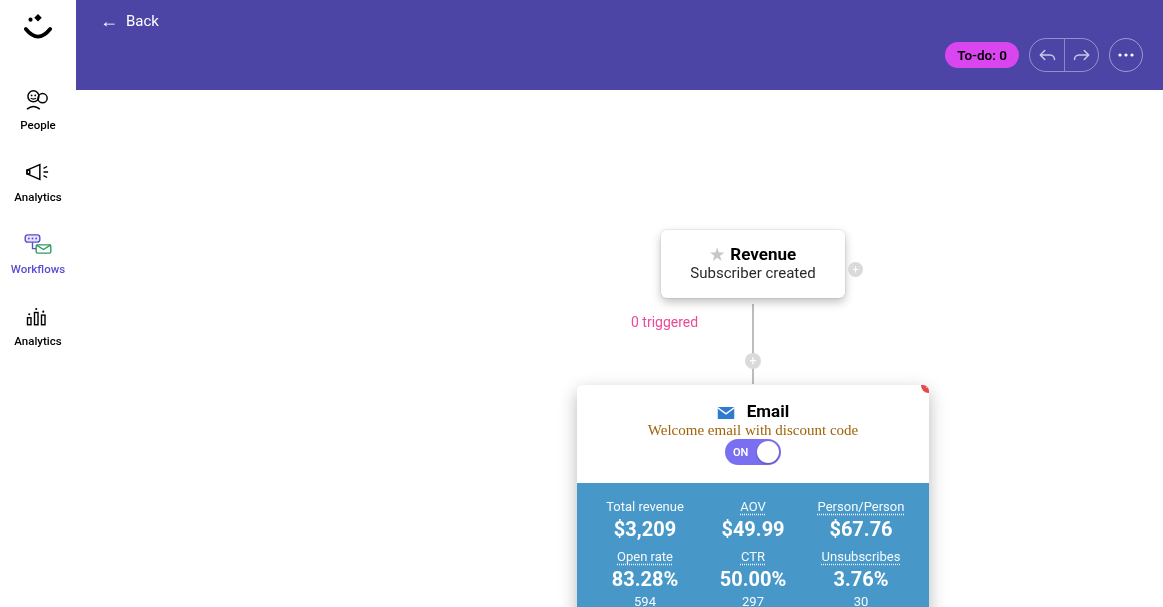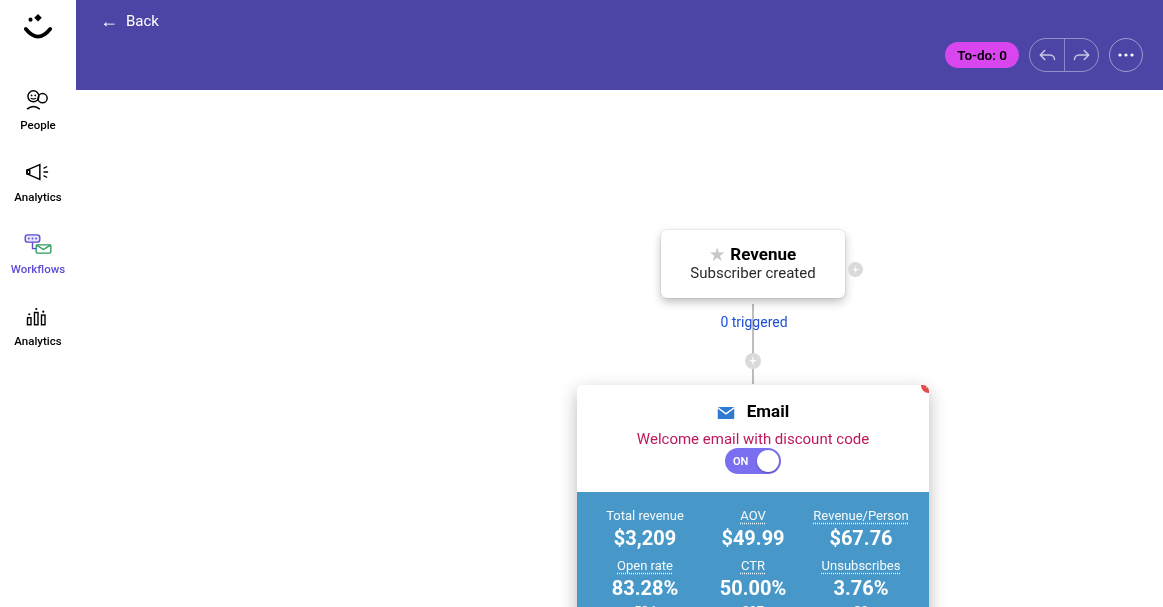--- a/index.html
+++ b/index.html
@@ -25,31 +25,31 @@
   .undo-redo .btn + .btn { border-left:1px solid rgba(255,255,255,0.35); }
   .more-btn { width:34px; height:34px; border:1px solid rgba(255,255,255,0.45); border-radius:50%; display:flex; align-items:center; justify-content:center; color:#fff; font-size:18px; cursor:pointer; }
   
   .canvas { flex:1; position:relative; background:#fff; }
   
   .trigger-node { position:absolute; left:585px; top:140px; width:184px; background:#fff; border-radius:6px; box-shadow:0 4px 10px rgba(0,0,0,0.25), 0 0 0 1px rgba(0,0,0,0.05); padding:14px 16px 16px 16px; text-align:center; }
   .trigger-title-row { display:flex; align-items:center; justify-content:center; gap:6px; font-weight:700; font-size:17px; color:#000; }
   .star-icon { color:#c7c7c7; font-size:16px; }
   .trigger-sub { font-size:15px; color:#2a2a2a; }
   .trigger-plus { position:absolute; right:-18px; top:32px; width:15px; height:15px; background:#dadada; border-radius:50%; color:#fff; font-size:11px; display:flex; align-items:center; justify-content:center; cursor:pointer; }
-  .triggered-count { position:absolute; left:586px; top:224px; width:184px; text-align:center; font-size:14px; color:#1d4ed8; }
+  .triggered-count { position:absolute; left:555px; top:224px; width:184px; font-size:14px; color:#ec4899; }
   
   .connector-line { position:absolute; left:676px; top:214px; width:2px; height:80px; background:#bdbdbd; }
   .connector-dot { position:absolute; left:669px; top:263px; width:16px; height:16px; border-radius:50%; background:#dadada; color:#fff; font-size:12px; display:flex; align-items:center; justify-content:center; cursor:pointer; z-index:1; }
   
   .email-node { position:absolute; left:501px; top:295px; width:352px; border-radius:6px; box-shadow:0 6px 18px rgba(0,0,0,0.28); overflow:hidden; }
   .email-remove { position:absolute; right:-7px; top:-7px; width:15px; height:15px; background:#e24c4c; border-radius:50%; color:#fff; font-size:10px; display:flex; align-items:center; justify-content:center; cursor:pointer; z-index:2; }
   .email-top { background:#fff; padding:16px 18px 18px 18px; text-align:center; }
   .email-title-row { display:flex; align-items:center; justify-content:center; gap:12px; font-weight:700; font-size:17px; color:#000; }
   .mail-icon { width:18px; height:14px; display:inline-block; }
-  .email-sub { font-size:15px; color:#be185d; margin-top:9px; }
+  .email-sub { font-size:15px; color:#a16207; margin-top:1px;font-family:Liberation Serif, serif; }
   .toggle-wrap { display:flex; justify-content:center; }
   .toggle { position:relative; width:56px; height:26px; background:#7a6ff1; border-radius:14px; cursor:pointer; display:flex; align-items:center; }
   .toggle-label { color:#fff; font-size:11px; font-weight:600; margin-left:8px; }
   .toggle-knob { position:absolute; right:2px; top:2px; width:22px; height:22px; background:#fff; border-radius:50%; box-shadow:0 1px 2px rgba(0,0,0,0.3); }
   .email-stats { background:#4798c8; color:#fff; padding:16px 14px 14px 14px; }
   .stat-row { display:flex; justify-content:space-around; margin-bottom:8px; }
   .stat { flex:1; text-align:center; }
   .stat .stat-label { font-size:13px; color:rgba(255,255,255,0.95); }
   .stat .stat-label.dotted { text-decoration: underline dotted; text-underline-offset:3px; }
   .stat .stat-value { font-size:20px; font-weight:700; margin-top:3px; }
@@ -191,21 +191,21 @@
           <div class="stat-row">
             <div class="stat">
               <div class="stat-label">Total revenue</div>
               <div class="stat-value">$3,209</div>
             </div>
             <div class="stat">
               <div class="stat-label dotted">AOV</div>
               <div class="stat-value">$49.99</div>
             </div>
             <div class="stat">
-              <div class="stat-label dotted">Revenue/Person</div>
+              <div class="stat-label dotted">Person/Person</div>
               <div class="stat-value">$67.76</div>
             </div>
           </div>
           <div class="stat-row">
             <div class="stat">
               <div class="stat-label dotted">Open rate</div>
               <div class="stat-value">83.28%</div>
               <div class="stat-sub">594</div>
             </div>
             <div class="stat">

